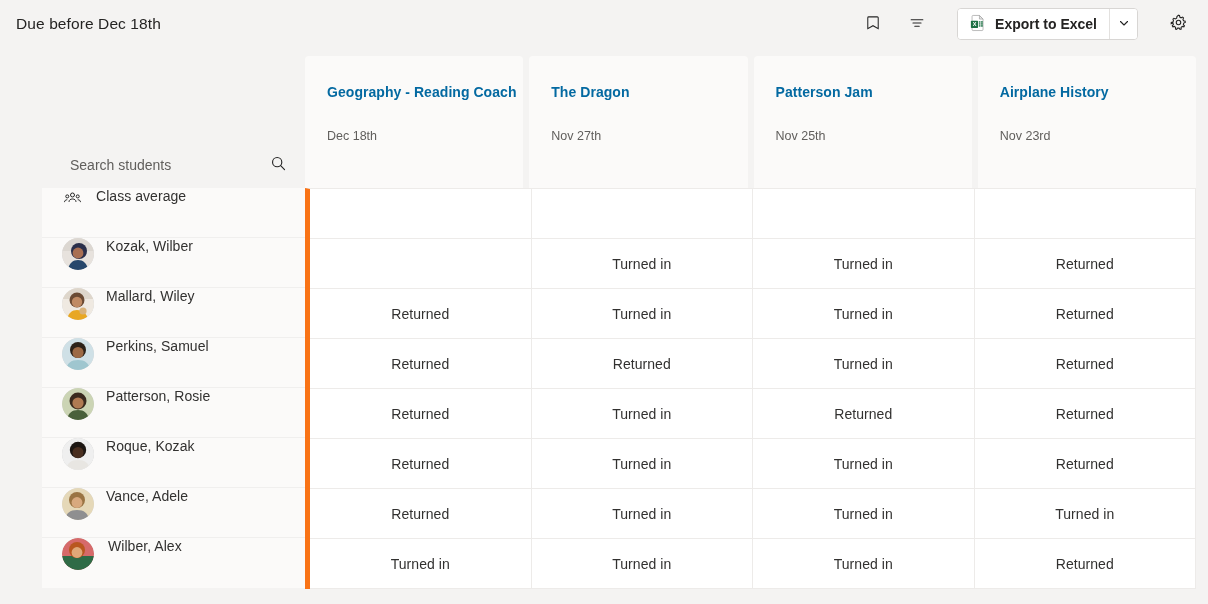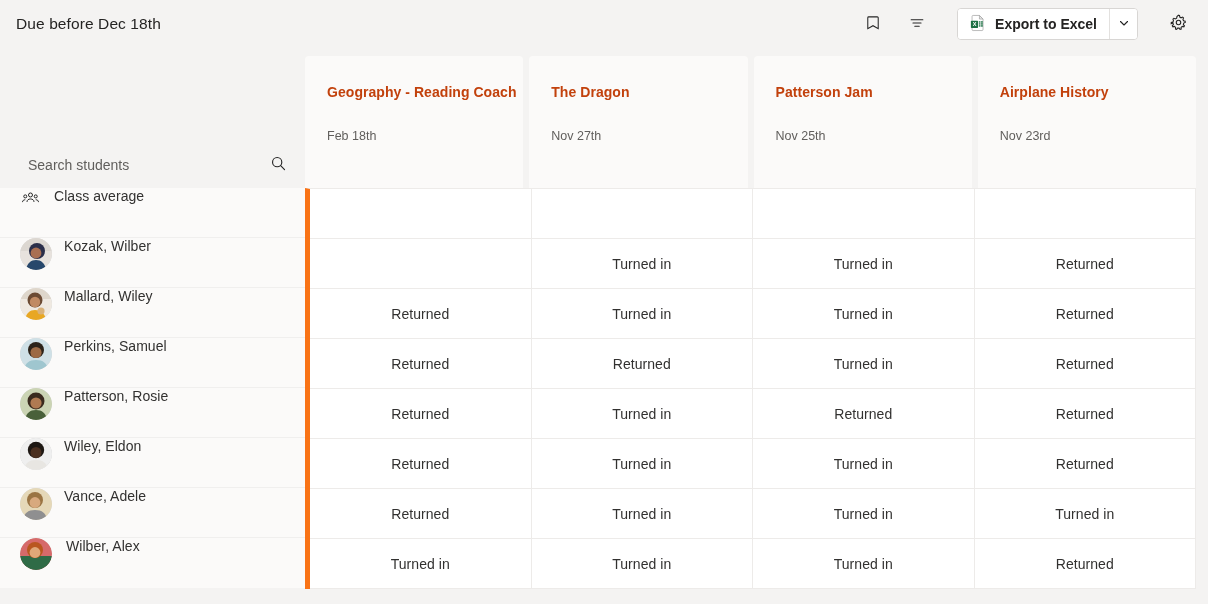--- a/index.html
+++ b/index.html
@@ -83,20 +83,21 @@
 
   .layout {
     display: flex;
     align-items: flex-start;
   }
 
   
   .left-pane {
     width: 305px;
     flex: 0 0 305px;
+    padding-left: 42px;
   }
   .search-row {
     height: 140px;
     display: flex;
     align-items: flex-end;
     padding: 0 18px 14px 28px;
   }
   .search-field {
     flex: 1;
     display: flex;
@@ -169,21 +170,21 @@
   .col-head {
     flex: 1 1 0;
     background: #fbfaf9;
     border-radius: 4px 4px 0 0;
     padding: 27px 0 0 22px;
     cursor: pointer;
   }
   .col-title {
     font-size: 14px;
     font-weight: 600;
-    color: #c2410c;
+    color: #0369a1;
     letter-spacing: .05px;
     line-height: 18px;
   }
   .col-due {
     margin-top: 28px;
     font-size: 12.5px;
     color: #605e5c;
   }
 
   .grid-body {
@@ -398,21 +399,21 @@
                 </clipPath>
               </defs>
             <g clip-path="url(#c4)">
                 <rect width="32" height="32" fill="#efefef"></rect>
                 <circle cx="16" cy="12" r="8.2" fill="#1d1713"></circle>
             <circle cx="16" cy="14.5" r="5.5" fill="#4a2f20"></circle>
                 <path d="M4 32c1-7 5-10 12-10s11 3 12 10z" fill="#e8e6e2"></path>
               </g>
             </svg>
         </span>
-        <span class="name-label">Wiley, Eldon</span>
+        <span class="name-label">Roque, Kozak</span>
       </div>
 
       <div class="name-row">
         <span class="avatar">
           <svg class="ph" viewBox="0 0 32 32">
               <defs>
                 <clipPath id="c5">
                   <circle cx="16" cy="16" r="16"></circle>
                 </clipPath>
               </defs>
@@ -446,21 +447,21 @@
         <span class="name-label">Wilber, Alex</span>
       </div>
 
     </div>
 
     <div class="grid-pane">
 
       <div class="header-strip">
         <div class="col-head">
           <div class="col-title">Geography - Reading Coach</div>
-          <div class="col-due">Feb 18th</div>
+          <div class="col-due">Dec 18th</div>
         </div>
         <div class="col-head">
           <div class="col-title">The Dragon</div>
           <div class="col-due">Nov 27th</div>
         </div>
         <div class="col-head">
           <div class="col-title">Patterson Jam</div>
           <div class="col-due">Nov 25th</div>
         </div>
         <div class="col-head">

